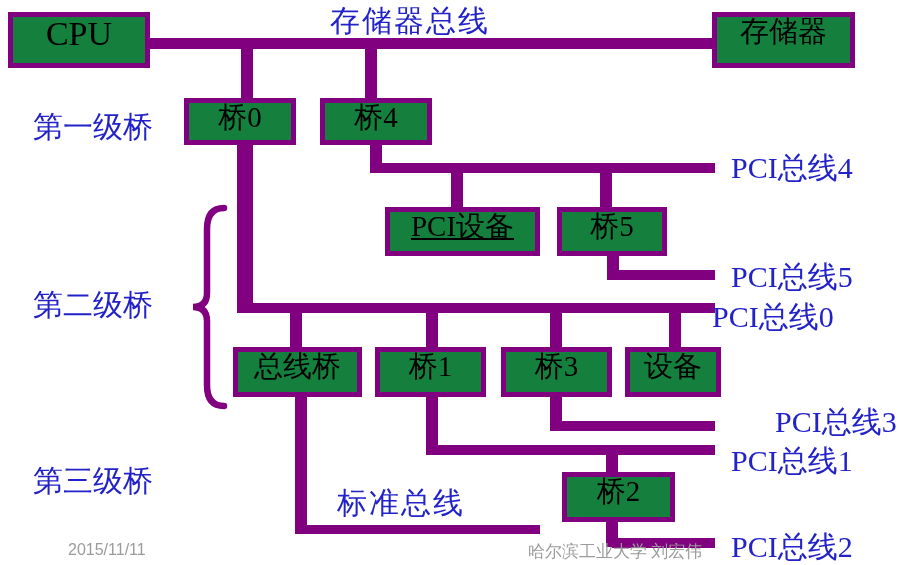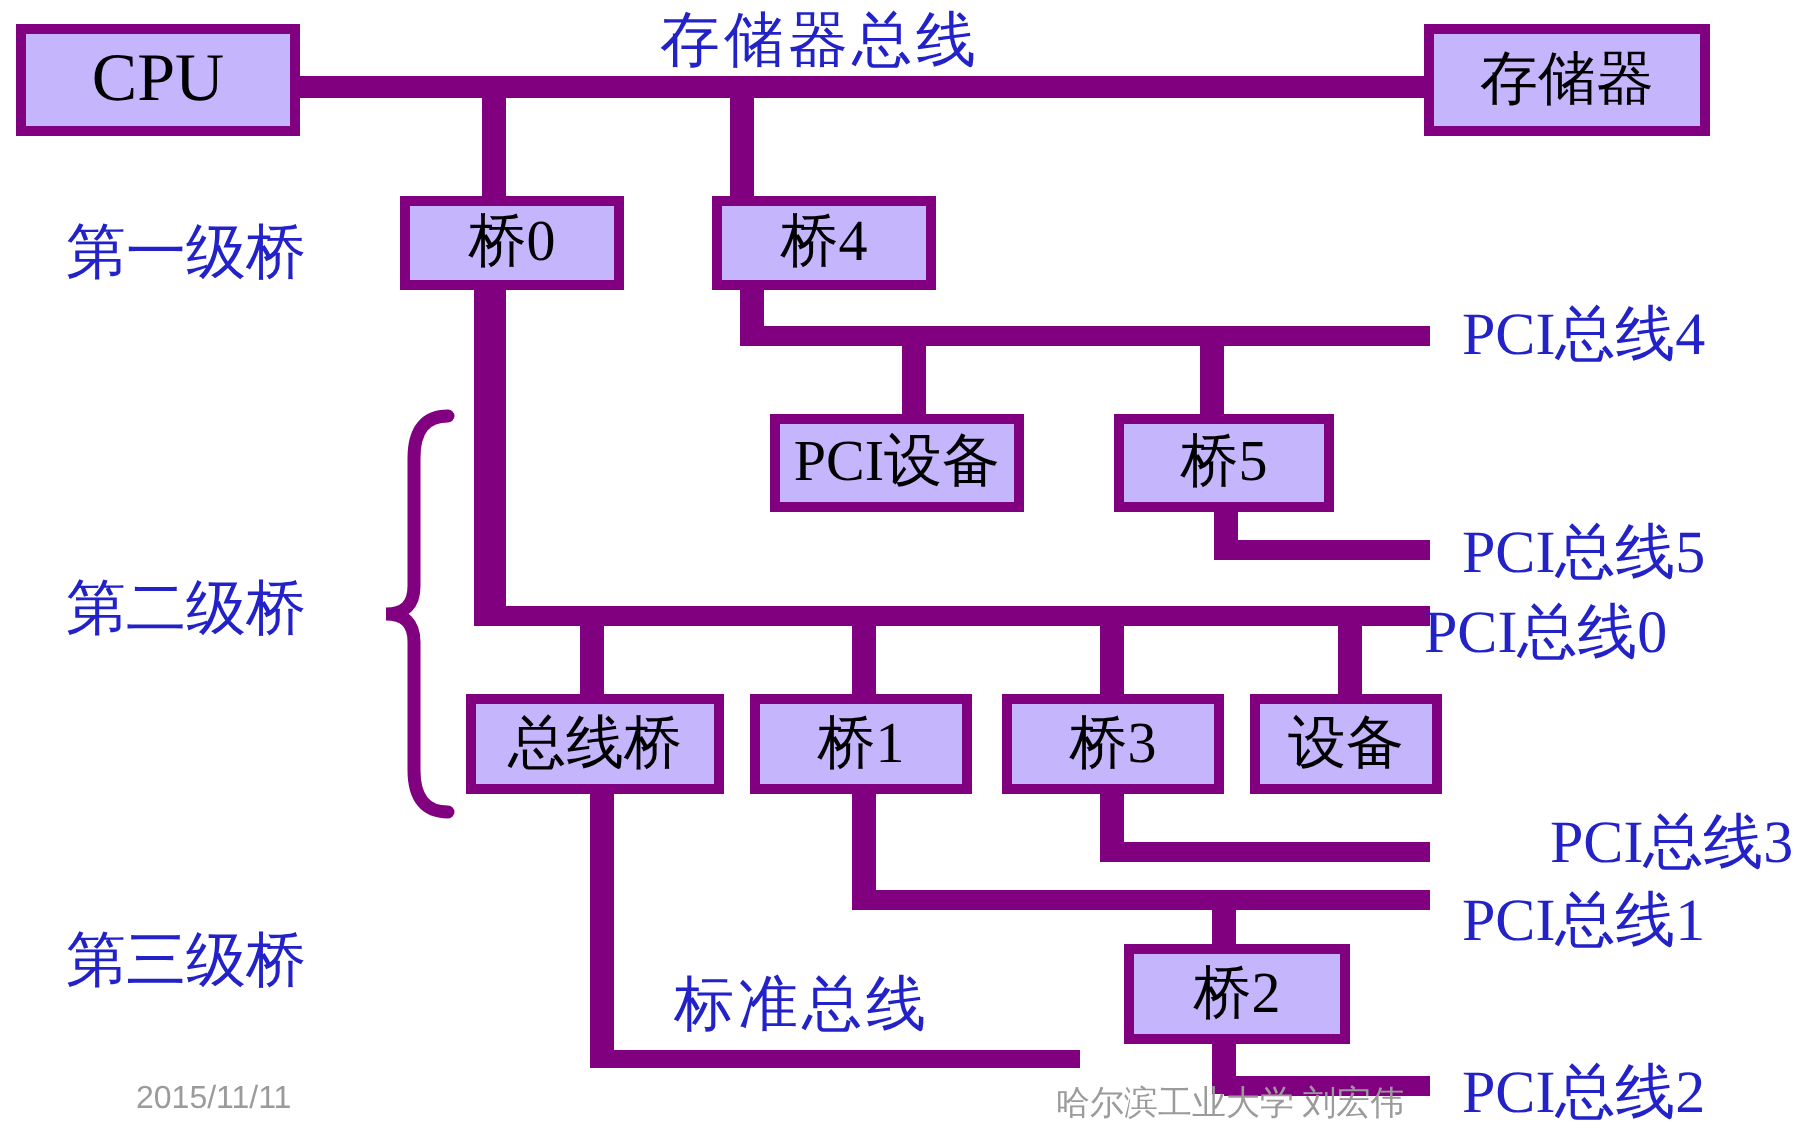--- a/index.html
+++ b/index.html
@@ -18,24 +18,24 @@
     overflow:hidden;
     font-family:"Liberation Serif","DejaVu Serif",serif;
   }
   .line{
     position:absolute;
     background:var(--line);
     z-index:1;
   }
   .node{
     position:absolute;
-    background:#c4b5fd;
+    background:#15803d;
     border:5px solid var(--line);
     color:var(--node-text);
-    display:flex;align-items:center;justify-content:center;
+    display:flex;align-items:flex-start;justify-content:center;
     font-size:29px;
     line-height:1;
     z-index:2;
     white-space:nowrap;
   }
   .bus-label{
     position:absolute;
     color:var(--bus-label);
     font-size:30px;
     line-height:1.1;
@@ -116,27 +116,27 @@
   <svg class="brace" style="left:188px;top:203px;" width="44" height="208" viewBox="0 0 44 208">
     <path d="M36,5 Q19,5 19,26 L19,90 Q19,104 5,104 Q19,104 19,118 L19,182 Q19,203 36,203"></path>
   </svg>
 
   <div class="node" style="left:8px;top:12px;width:142px;height:56px;font-size:34px;">
     <span>CPU</span>
   </div>
   <div class="node" style="left:712px;top:12px;width:143px;height:56px;">
     <span>存储器</span>
   </div>
-  <div class="node" style="left:200px;top:98px;width:112px;height:47px;">
+  <div class="node" style="left:184px;top:98px;width:112px;height:47px;">
     <span>桥0</span>
   </div>
-  <div class="node" style="left:320px;top:98px;width:112px;height:47px;margin-left:36px;">
+  <div class="node" style="left:320px;top:98px;width:112px;height:47px;">
     <span>桥4</span>
   </div>
-  <div class="node" style="left:385px;top:207px;width:127px;height:49px;">
+  <div class="node" style="left:385px;top:207px;width:155px;height:49px;text-decoration:underline;">
     <span>PCI设备</span>
   </div>
   <div class="node" style="left:557px;top:207px;width:110px;height:49px;">
     <span>桥5</span>
   </div>
   <div class="node" style="left:233px;top:347px;width:129px;height:50px;">
     <span>总线桥</span>
   </div>
   <div class="node" style="left:375px;top:347px;width:111px;height:50px;">
     <span>桥1</span>

